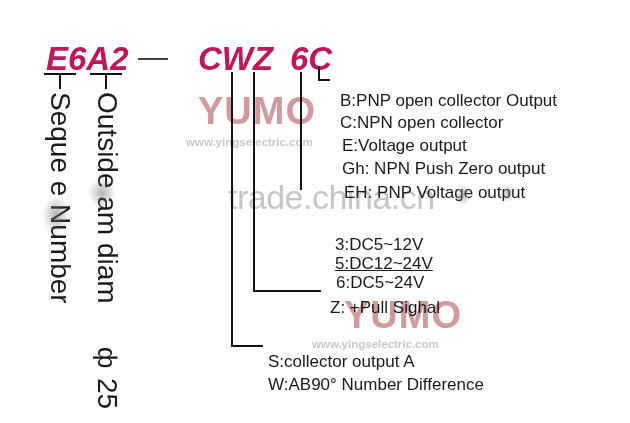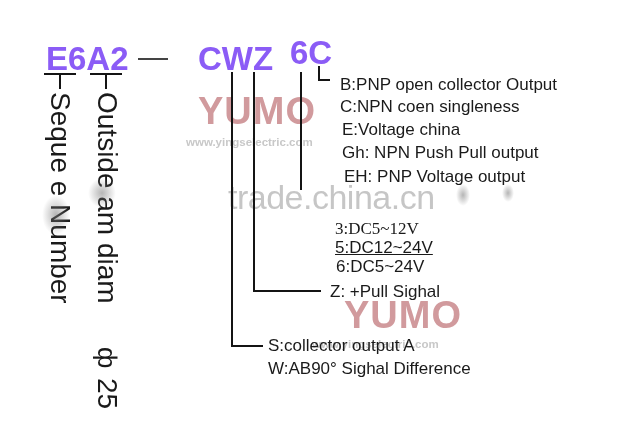--- a/index.html
+++ b/index.html
@@ -1,41 +1,41 @@
 <!DOCTYPE html>
 <html><head>
   <meta charset="utf-8">
   <style>
     html, body { margin: 0; padding: 0; background: #ffffff; }
     body { width: 630px; height: 423px; position: relative; overflow: hidden;
            font-family: "Liberation Sans", sans-serif; color: #111; }
     .abs { position: absolute; }
-    .code { font-weight: bold; font-size: 33px; color: #8b5cf6; letter-spacing: 0px; line-height: 1; }
-    .opt { font-size: 17px; color: #1a1a1a; white-space: nowrap; line-height: 1; }
+    .code { font-weight: bold; font-size: 33px; color: #be185d; letter-spacing: 0px; line-height: 1; font-style: italic; }
+    .opt { font-size: 17px; color: #1a1a1a; white-space: nowrap; line-height: 1; margin-top: 16px; }
     .line { position: absolute; background: #141414; }
     .wm-big { font-weight: bold; font-size: 38px; color: #c9898c; opacity: 0.85; letter-spacing: 1px; line-height: 1; }
     .wm-small { font-size: 11.5px; color: #c8c8c8; line-height: 1; font-weight: bold; }
     .wm-trade { font-size: 34px; color: #b8b8b8; opacity: 0.8; line-height: 1; letter-spacing: -0.5px; }
     .vtext { position: absolute; transform-origin: 0 0; transform: rotate(90deg);
              font-size: 28px; color: #1a1a1a; white-space: nowrap; line-height: 1; }
     .smudge { position: absolute; background: radial-gradient(ellipse, rgba(120,120,120,0.55), rgba(255,255,255,0) 70%); }
   </style>
 </head>
 <body>
 
 <div class="abs wm-big" style="left:198px; top:92px;">YUMO</div>
 <div class="abs wm-small" style="left:186px; top:137px;">www.yingselectric.com</div>
 <div class="abs wm-trade" style="left:228px; top:180px;">trade.china.cn</div>
 <div class="abs wm-big" style="left:344px; top:296px;">YUMO</div>
 <div class="abs wm-small" style="left:312px; top:339px;">www.yingselectric.com</div>
 
 <div class="abs code" style="left:46px; top:42px;">E6A2</div>
 <div class="abs" style="left:138px; top:58px; width:30px; height:1.5px; background:#444;"></div>
 <div class="abs code" style="left:198px; top:42px;text-align:right;">CWZ</div>
-<div class="abs code" style="left:290px; top:36px;">6C</div>
+<div class="abs code" style="left:290px; top:42px;">6C</div>
 
 <div class="line" style="left:44px; top:73px; width:32px; height:2px;"></div>
 <div class="line" style="left:59px; top:73px; width:2px; height:16px;"></div>
 <div class="line" style="left:90px; top:73px; width:32px; height:2px;"></div>
 <div class="line" style="left:105px; top:73px; width:2px; height:16px;"></div>
 
 <div class="vtext" style="left:74px; top:92px;">Seque   e Number</div>
 <div class="vtext" style="left:121px; top:92px;">Outside   am diam</div>
 <div class="vtext" style="left:120px; top:347px; font-size:26px;">ф</div>
 <div class="vtext" style="left:121px; top:378px;">25</div>
@@ -47,27 +47,27 @@
 
 <div class="line" style="left:253px; top:72px; width:2px; height:220px;"></div>
 <div class="line" style="left:253px; top:290px; width:68px; height:2px;"></div>
 
 <div class="line" style="left:300px; top:72px; width:2px; height:118px;"></div>
 
 <div class="line" style="left:318px; top:66px; width:2px; height:15px;"></div>
 <div class="line" style="left:318px; top:79px; width:12px; height:2px;"></div>
 
 <div class="abs opt" style="left:340px; top:76px;">B:PNP open collector Output</div>
-<div class="abs opt" style="left:340px; top:98px;">C:NPN coen singleness</div>
-<div class="abs opt" style="left:342px; top:121px;">E:Voltage china</div>
-<div class="abs opt" style="left:342px; top:144px;">Gh: NPN Push Pull output</div>
+<div class="abs opt" style="left:340px; top:98px;">C:NPN open collector</div>
+<div class="abs opt" style="left:342px; top:121px;">E:Voltage output</div>
+<div class="abs opt" style="left:342px; top:144px;">Gh: NPN Push Zero output</div>
 <div class="abs opt" style="left:344px; top:168px;text-align:right;">EH: PNP Voltage output</div>
 <div class="smudge" style="left:456px; top:184px; width:14px; height:22px;"></div>
 <div class="smudge" style="left:502px; top:184px; width:12px; height:18px;"></div>
 
-<div class="abs opt" style="left:335px; top:220px;font-family:Liberation Serif, serif;">3:DC5~12V</div>
+<div class="abs opt" style="left:335px; top:220px;">3:DC5~12V</div>
 <div class="abs opt" style="left:335px; top:239px;text-decoration:underline;">5:DC12~24V</div>
 <div class="abs opt" style="left:336px; top:258px;">6:DC5~24V</div>
 
 <div class="abs opt" style="left:330px; top:283px;">Z: +Pull Sighal</div>
 
 <div class="abs opt" style="left:268px; top:337px;">S:collector output  A</div>
-<div class="abs opt" style="left:268px; top:360px;">W:AB90°  Sighal Difference</div>
+<div class="abs opt" style="left:268px; top:360px;">W:AB90°  Number Difference</div>
 
 </body></html>

